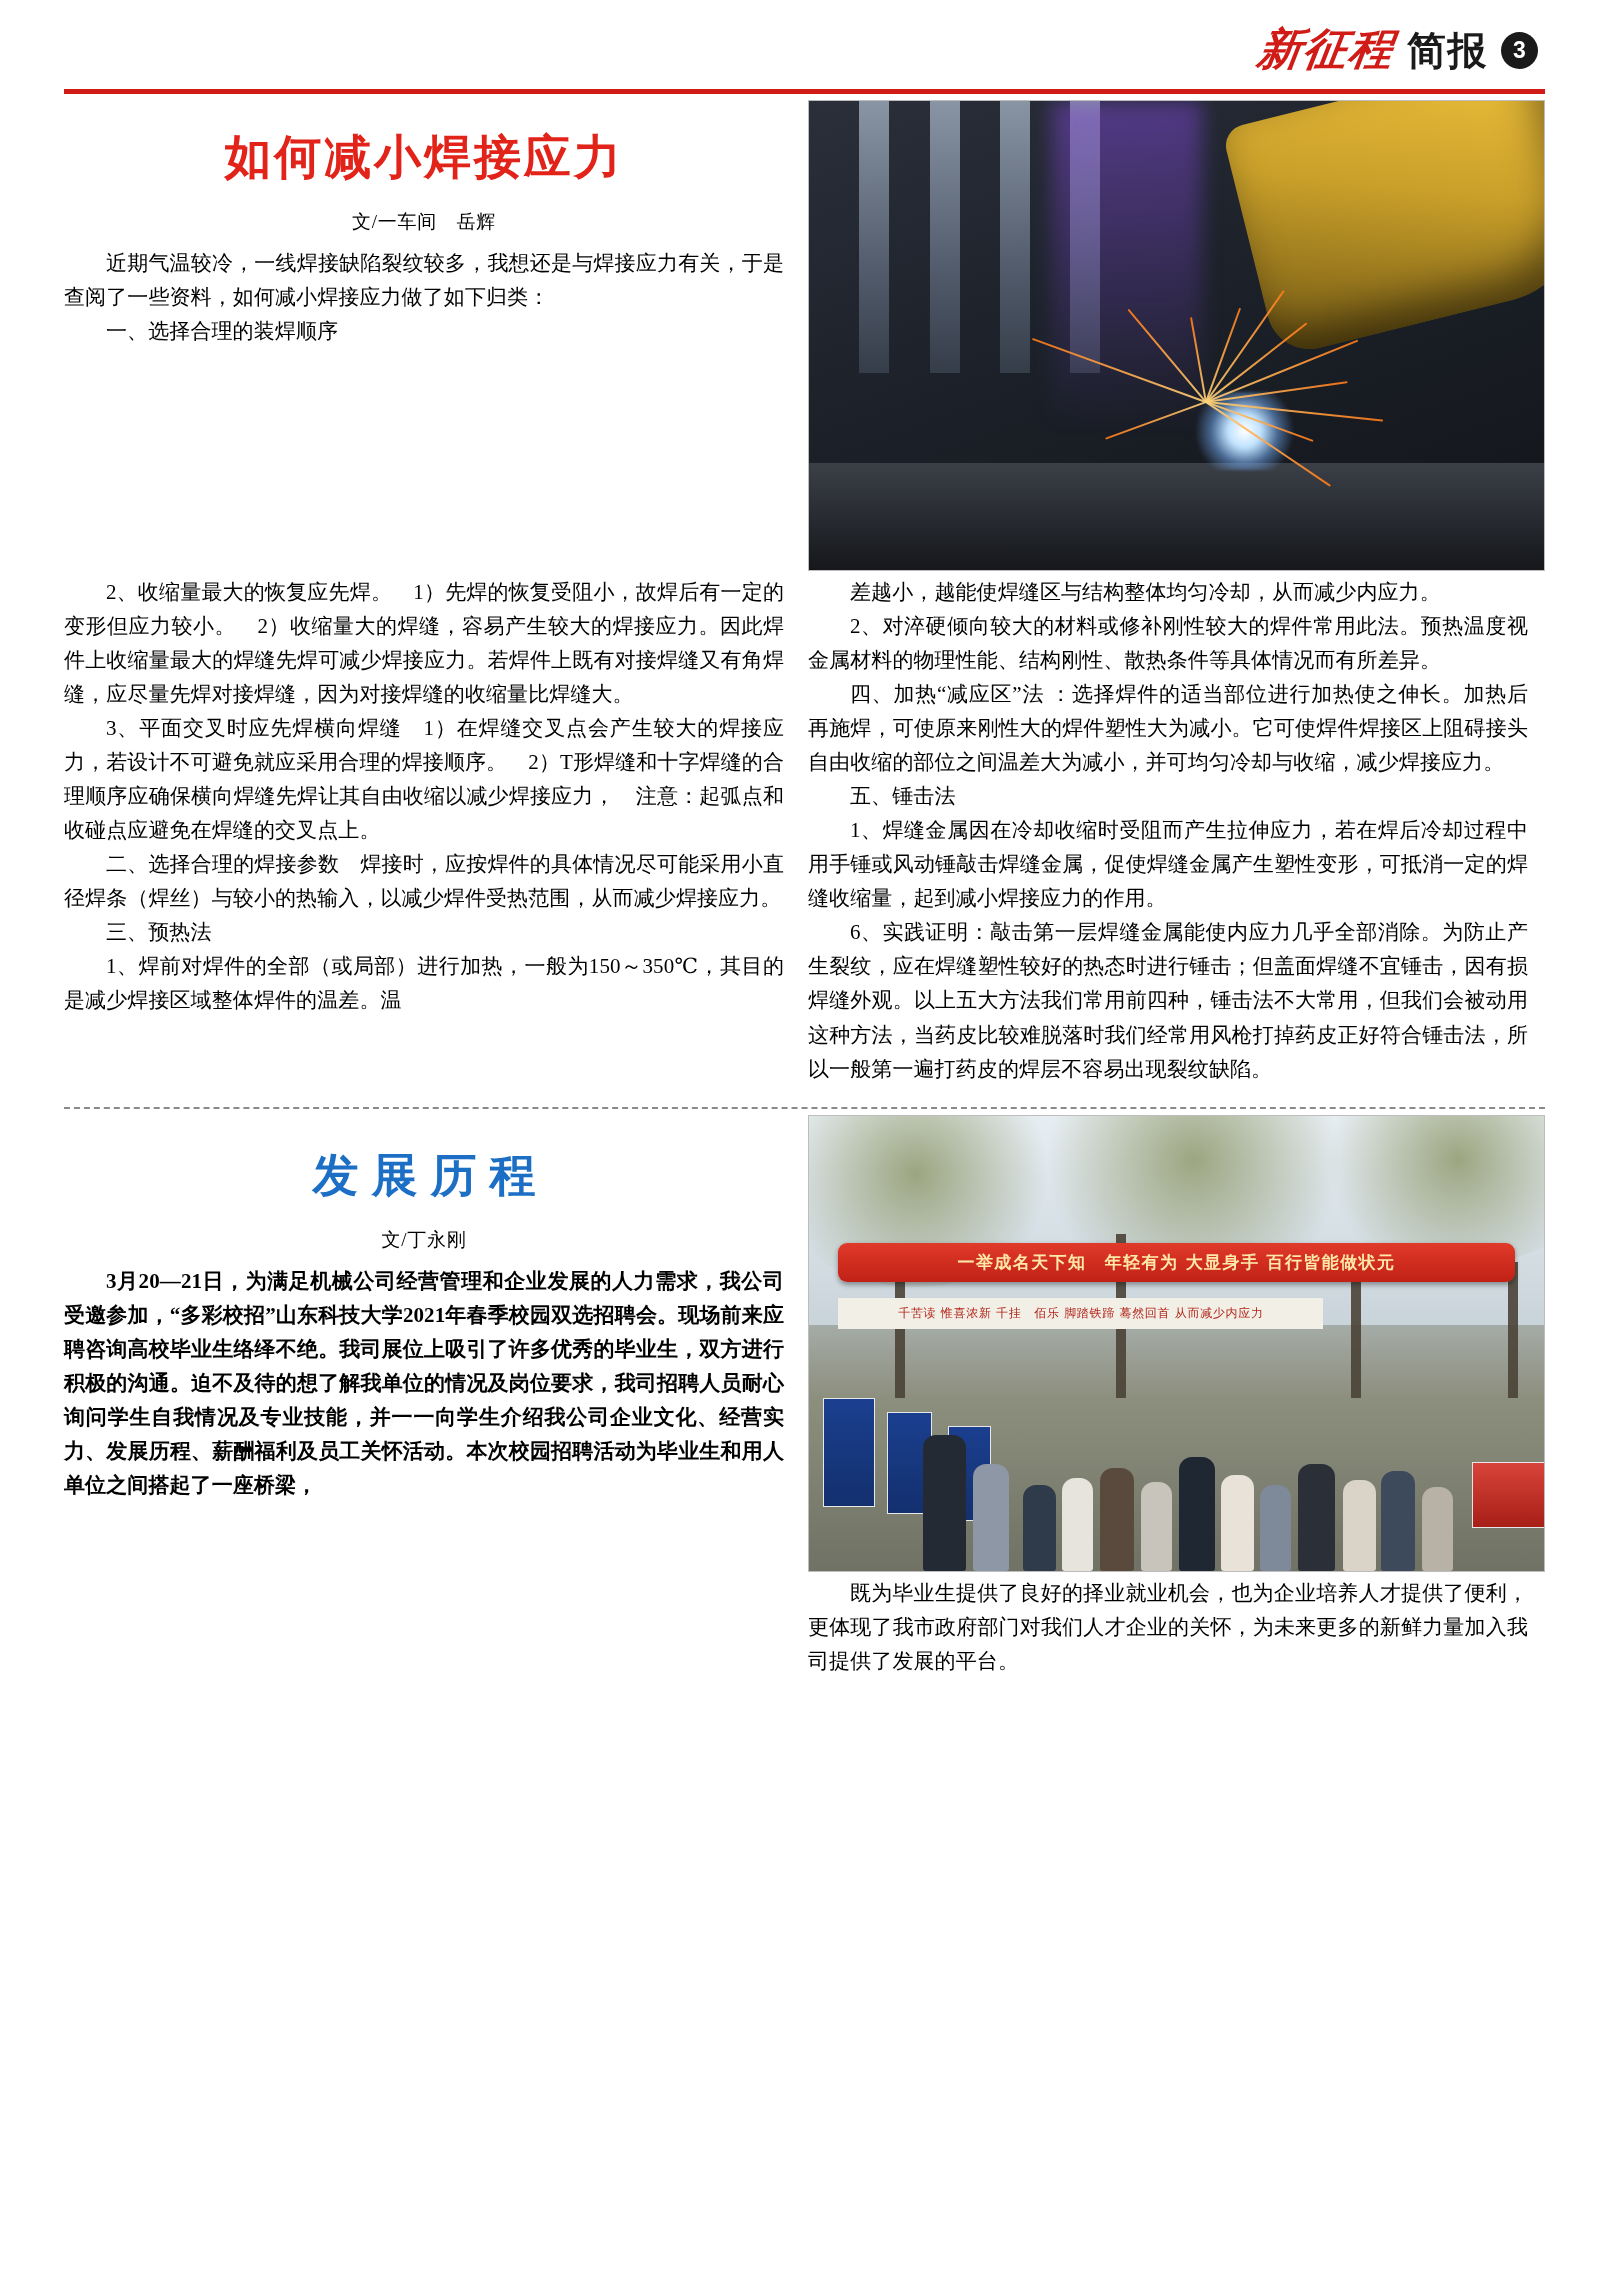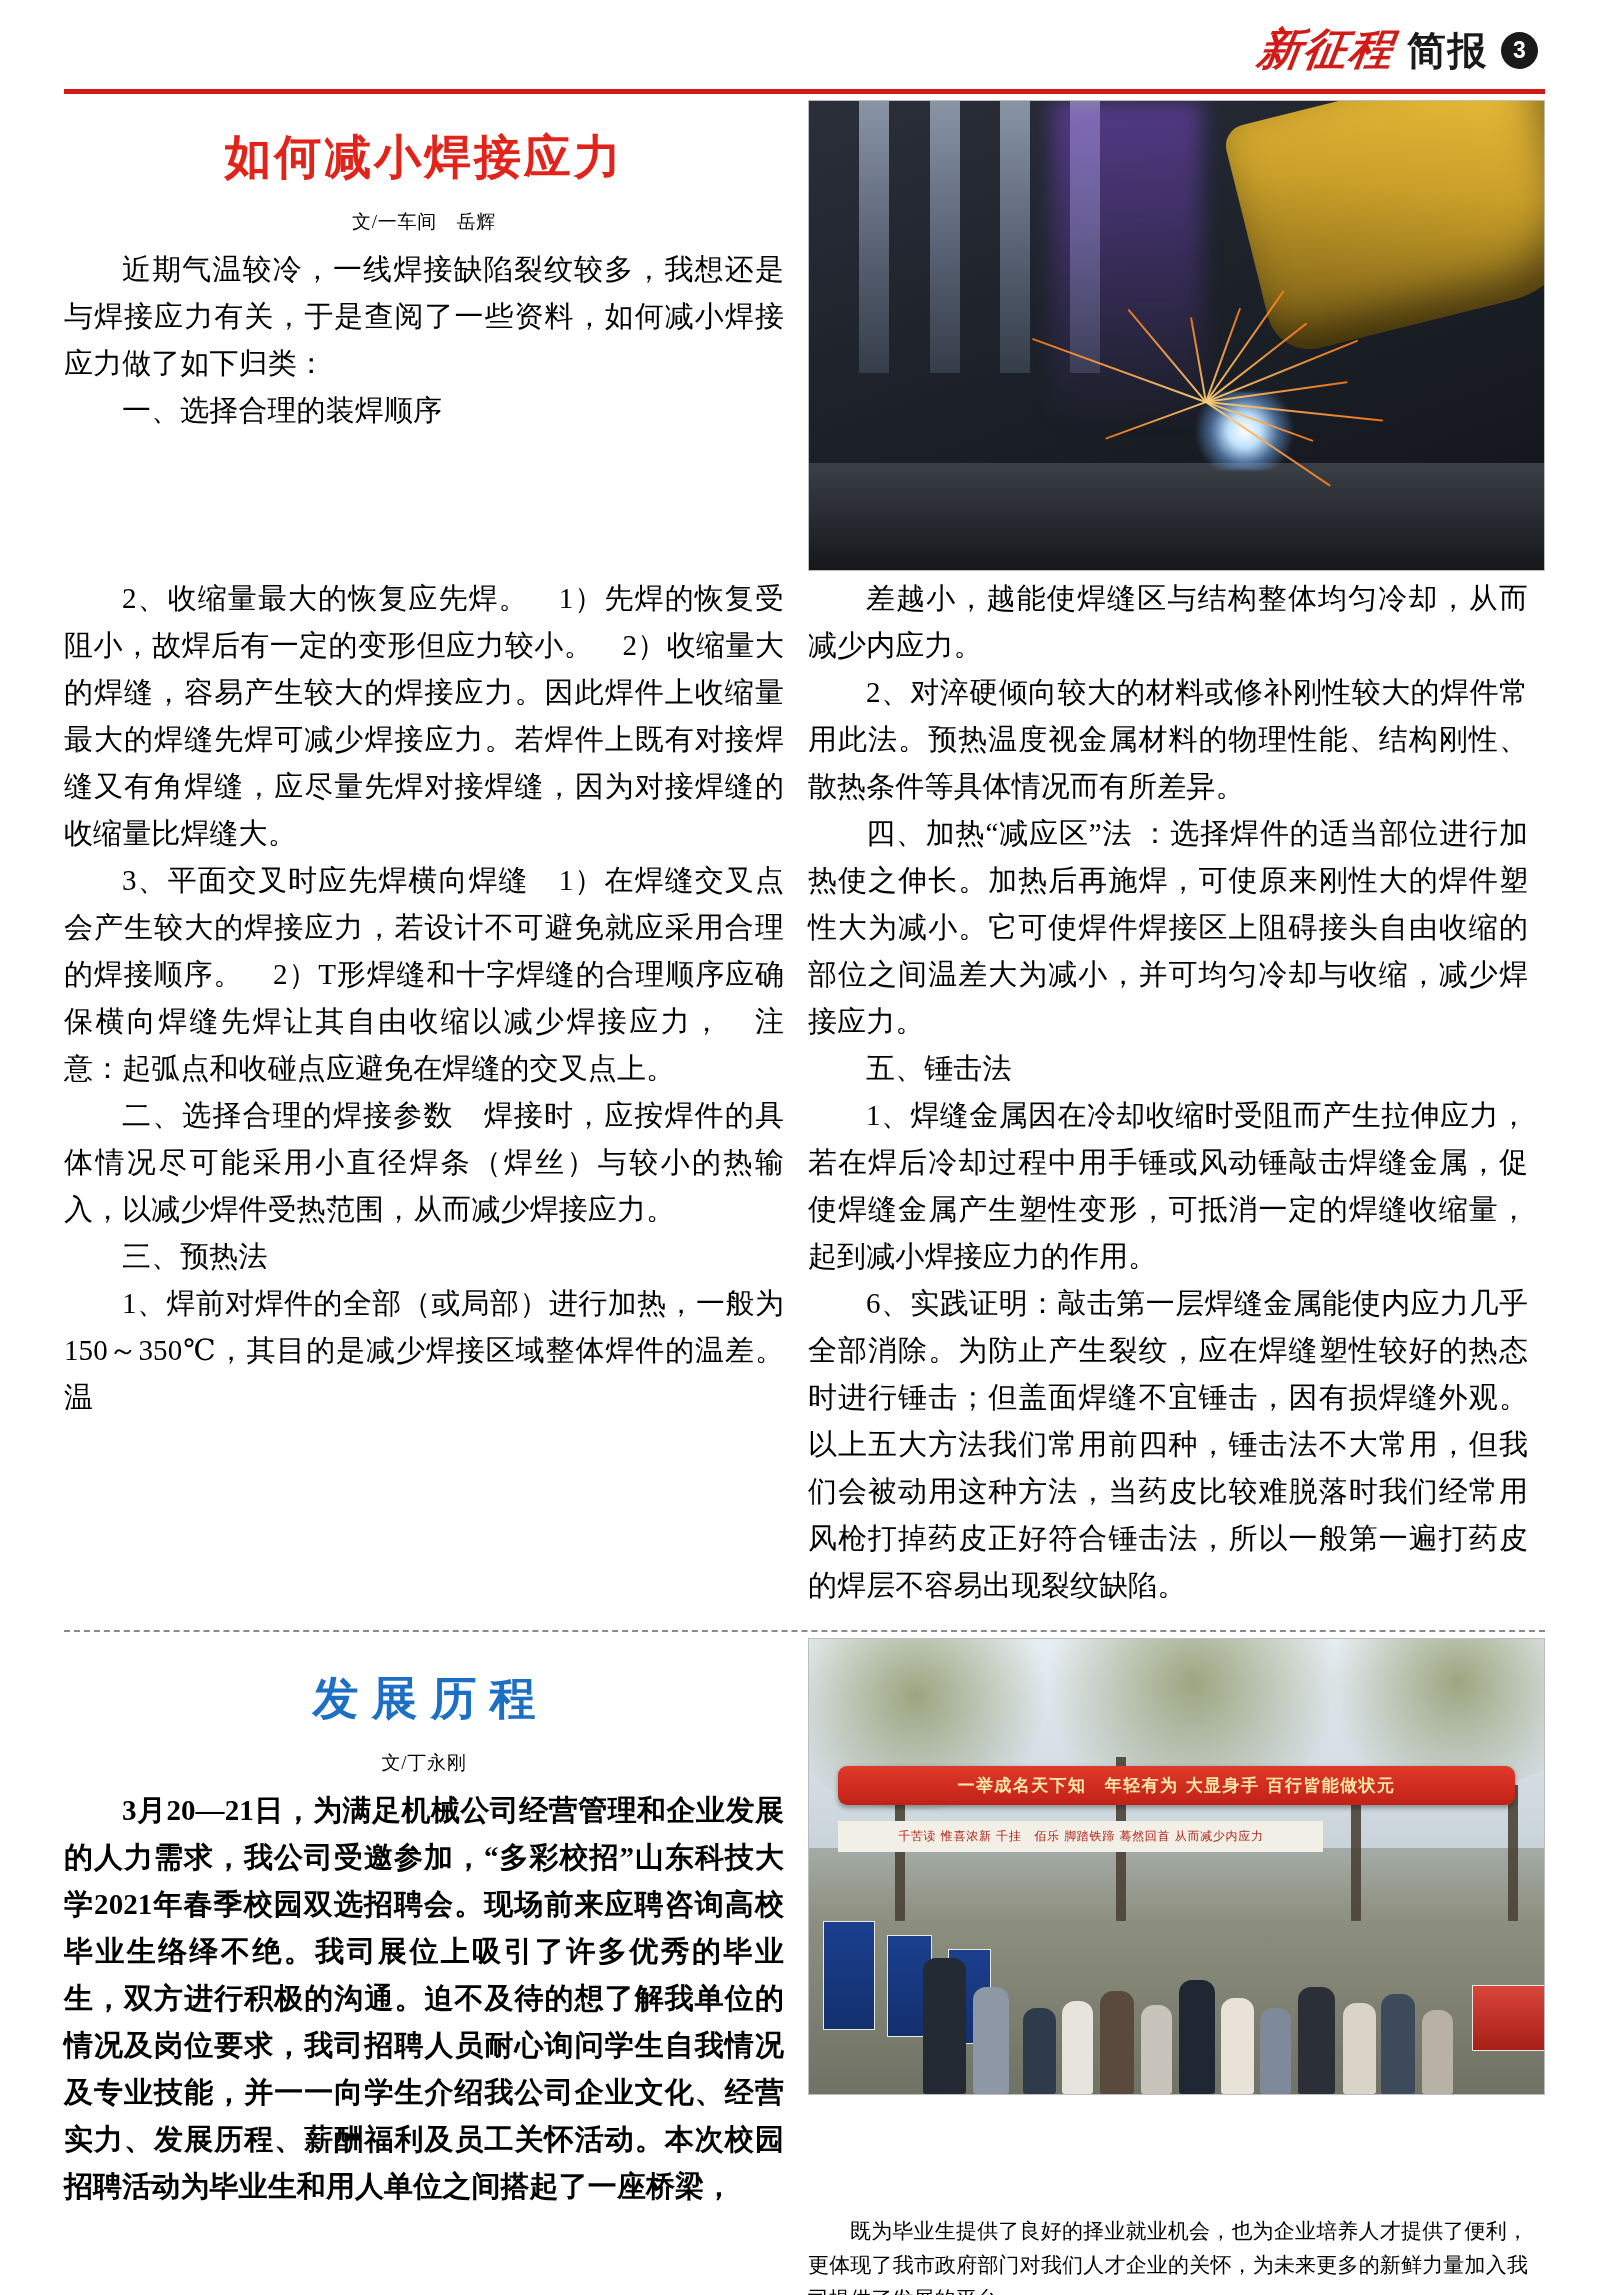--- a/index.html
+++ b/index.html
@@ -105,21 +105,21 @@
   }
   .byline {
     text-align: center;
     font-size: 19px;
     margin-top: 20px;
     margin-bottom: 11.4px;
     letter-spacing: 0.7px;
   }
 
   .bodytext {
-    font-size: 29px;
+    font-size: 21px;
     line-height: 1.62;
     text-align: justify;
     text-justify: inter-ideograph;
     letter-spacing: 0.1px;
   }
   .bodytext p {
     margin: 0;
     text-indent: 2em;
   }
 

